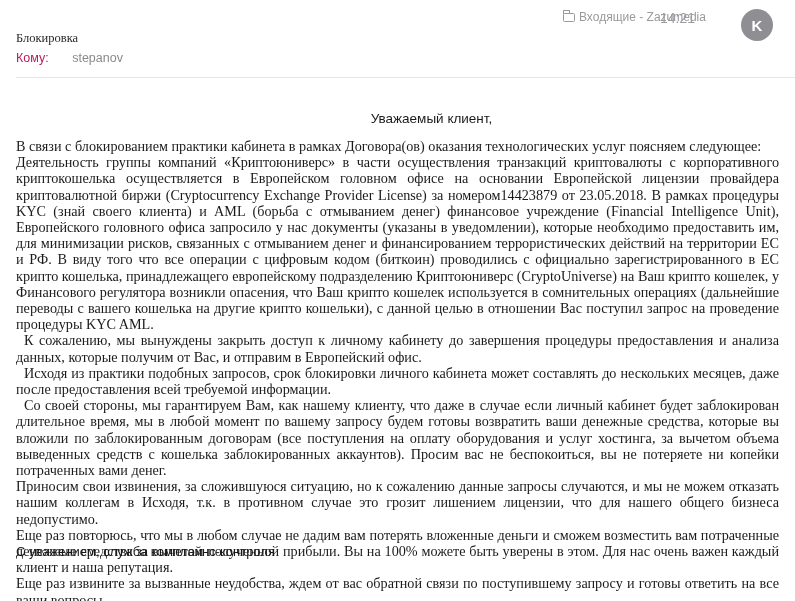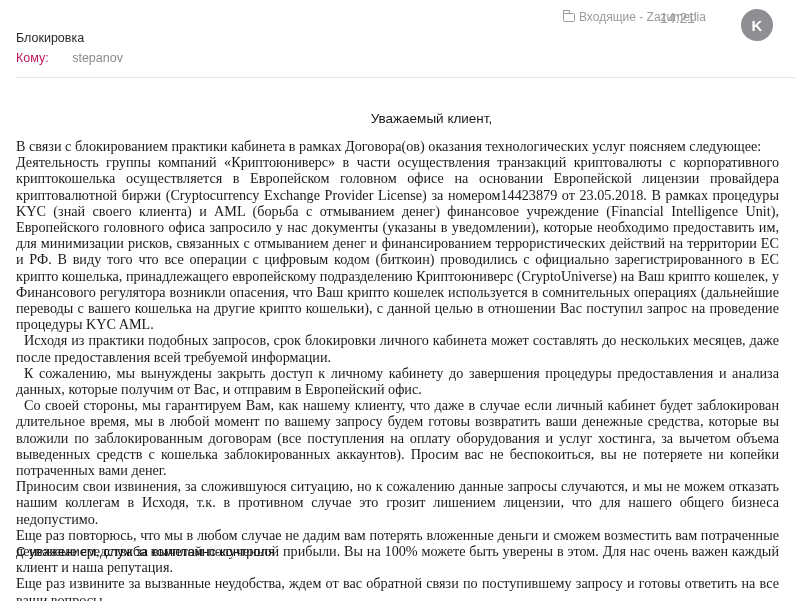--- a/index.html
+++ b/index.html
@@ -1,19 +1,19 @@
 <!DOCTYPE html>
 <html><head>
   <meta charset="utf-8">
   <style>
     html, body { margin: 0; padding: 0; background: #ffffff; }
     body { width: 795px; height: 601px; overflow: hidden; position: relative; color: #1a1a1a; }
     .header { position: absolute; left: 0; top: 0; width: 795px; height: 77px; }
     .sender { position: absolute; left: 16px; top: 9px; font-family: "Liberation Sans", sans-serif; font-weight: bold; font-size: 15.5px; color: #1d1d1f; }
-    .subject { position: absolute; left: 16px; top: 31px; font-family: Liberation Sans, sans-serif; font-size: 12.5px; color: #2a2a2a; }
+    .subject { position: absolute; left: 16px; top: 31px; font-family: Liberation Serif, serif; font-size: 12.5px; color: #2a2a2a; }
     .to-row { position: absolute; left: 16px; top: 51px; font-family: "Liberation Sans", sans-serif; font-size: 12.5px; }
     .to-label { color: #be185d; margin-right: 20px; }
     .to-value { color: #8a8a8e; }
     .meta { position: absolute; top: 10px; left: 563px; font-family: "Liberation Sans", sans-serif; font-size: 12px; color: #9a9a9e; display: flex; align-items: center; text-align: center; }
     .folder-icon { display: inline-block; width: 12px; height: 9px; border: 1.2px solid #9a9a9e; border-radius: 1.5px; position: relative; margin-right: 4px; box-sizing: border-box; }
     .folder-icon::before { content: ""; position: absolute; left: -1px; top: -4px; width: 5px; height: 3px; border: 1.2px solid #9a9a9e; border-bottom: none; border-radius: 1px 1px 0 0; }
     .time { position: absolute; top: 10px; left: 660px; font-family: "Liberation Sans", sans-serif; font-size: 14px; color: #9a9a9e; }
     .avatar { position: absolute; left: 741px; top: 9px; width: 32px; height: 32px; border-radius: 50%; background: #8e8e93; color: #fff; font-family: "Liberation Sans", sans-serif; font-weight: bold; font-size: 15px; display: flex; align-items: center; justify-content: center; }
     .divider { position: absolute; left: 16px; top: 77px; width: 779px; height: 1px; background: #e6e6e8; }
     .greeting { position: absolute; left: 0; top: 111px; width: 795px; text-align: center; font-family: "Liberation Sans", sans-serif; font-size: 13.5px; color: #1a1a1a; padding-left: 34px; }
@@ -41,21 +41,21 @@
   </div>
 </div>
 
 <div class="divider"></div>
 
 <div class="greeting">Уважаемый клиент,</div>
 
 <div class="letter">
   <p>В связи с блокированием практики кабинета в рамках Договора(ов) оказания технологических услуг поясняем следующее:</p>
   <p>Деятельность группы компаний «Криптоюниверс» в части осуществления транзакций криптовалюты с корпоративного криптокошелька осуществляется в Европейском головном офисе на основании Европейской лицензии провайдера криптовалютной биржи (Cryptocurrency Exchange Provider License) за номером14423879 от 23.05.2018. В рамках процедуры KYC (знай своего клиента) и AML (борьба с отмыванием денег) финансовое учреждение  (Financial Intelligence Unit), Европейского головного офиса запросило у нас документы (указаны в уведомлении), которые  необходимо предоставить им, для минимизации рисков, связанных с отмыванием денег и финансированием террористических действий на территории ЕС и РФ. В виду того что все операции с цифровым кодом (биткоин) проводились с официально зарегистрированного в ЕС крипто кошелька, принадлежащего европейскому подразделению Криптоюниверс (CryptoUniverse) на Ваш крипто кошелек, у Финансового регулятора возникли опасения, что Ваш крипто кошелек используется в сомнительных операциях (дальнейшие переводы с вашего кошелька на другие крипто кошельки), с данной целью в отношении Вас поступил запрос на проведение процедуры KYC AML.</p>
+  <p class="indent">К сожалению, мы вынуждены закрыть доступ к личному кабинету до завершения процедуры предоставления и анализа данных, которые получим от Вас, и отправим в Европейский офис.</p>
   <p class="indent">Исходя из практики подобных запросов, срок блокировки личного кабинета может составлять до нескольких месяцев, даже после предоставления всей требуемой информации.</p>
-  <p class="indent">К сожалению, мы вынуждены закрыть доступ к личному кабинету до завершения процедуры предоставления и анализа данных, которые получим от Вас, и отправим в Европейский офис.</p>
   <p class="indent">Со своей стороны, мы гарантируем Вам, как нашему клиенту, что даже в случае если личный кабинет будет заблокирован длительное время, мы в любой момент по вашему запросу будем готовы возвратить ваши денежные средства, которые вы вложили по заблокированным договорам (все поступления на оплату оборудования и услуг хостинга, за вычетом объема выведенных средств с кошелька заблокированных аккаунтов). Просим вас не беспокоиться, вы не потеряете ни копейки потраченных вами денег.</p>
   <p>Приносим свои извинения, за сложившуюся ситуацию, но к сожалению данные запросы случаются, и мы не можем отказать нашим коллегам в Исходя, т.к. в противном случае это грозит лишением лицензии, что для нашего общего бизнеса недопустимо.</p>
   <p>Еще раз повторюсь, что мы в любом случае не дадим вам потерять вложенные деньги и сможем возместить вам потраченные денежные средства за вычетом полученной прибыли. Вы на 100% можете быть уверены в этом. Для нас очень важен каждый клиент и наша репутация.</p>
   <p>Еще раз извините за вызванные неудобства, ждем от вас обратной связи по поступившему запросу и готовы ответить на все ваши вопросы.</p>
 </div>
 
 <div class="signature">С уважением, служба комплайнс-контроля</div>
 
 </body></html>

